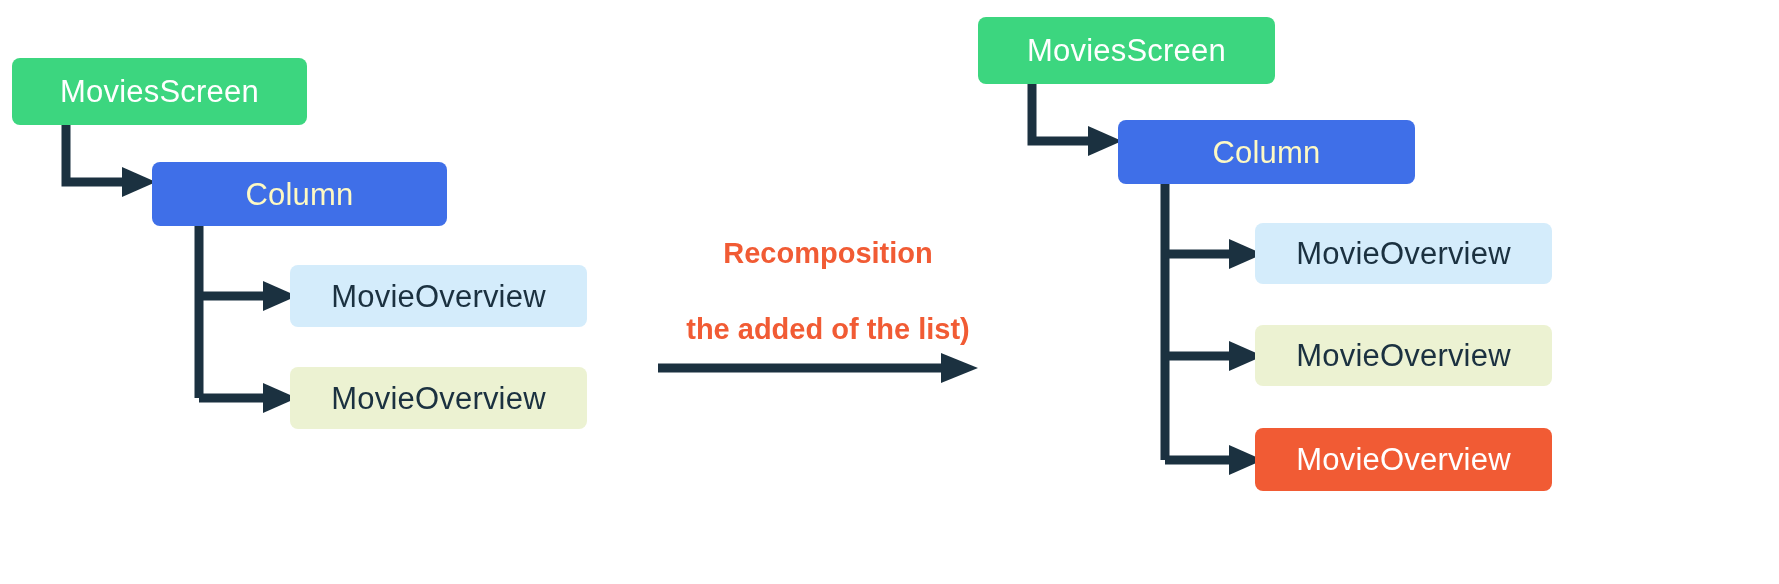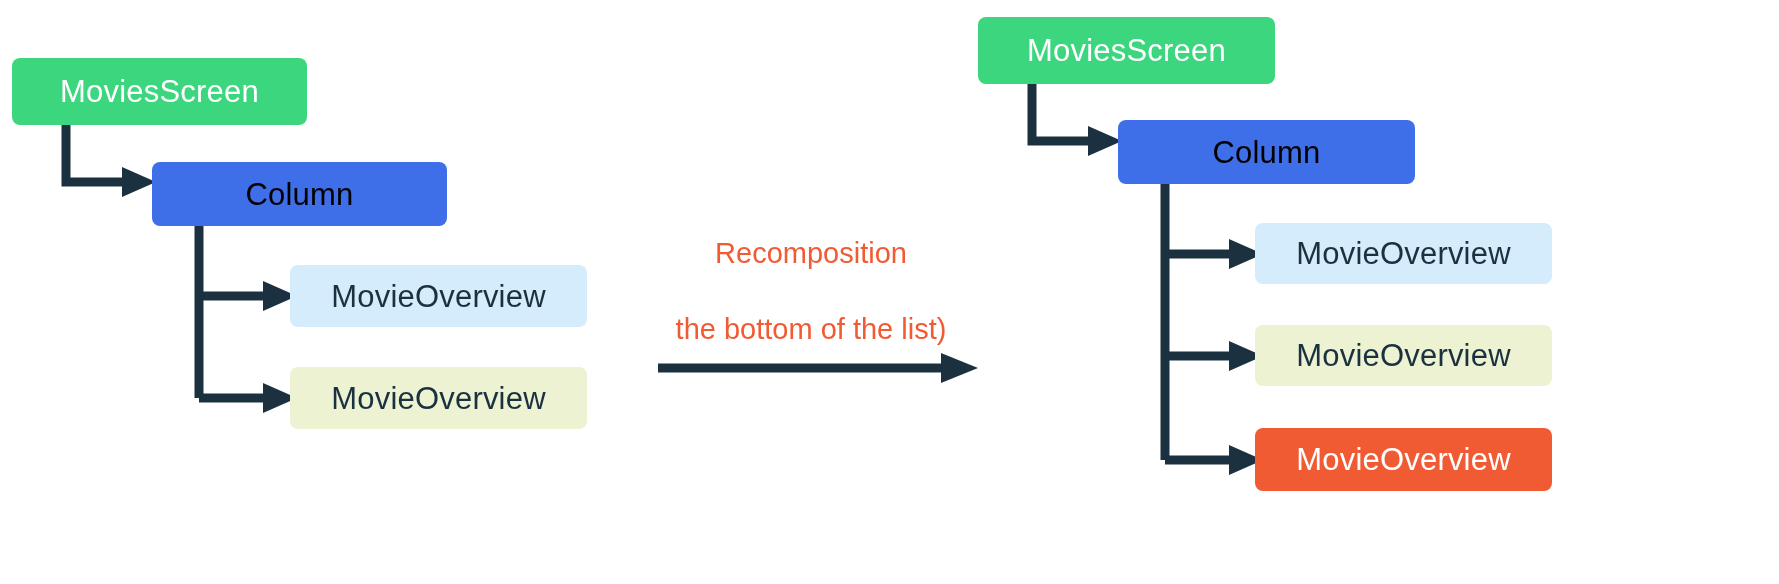--- a/index.html
+++ b/index.html
@@ -24,21 +24,21 @@
     justify-content: center;
     border-radius: 8px;
     box-sizing: border-box;
     font-size: 31px;
     line-height: 1;
     letter-spacing: 0.2px;
     white-space: nowrap;
     user-select: none;
   }
   .node-green  { background: #3cd67f; color: #ffffff; }
-  .node-blue   { background: #3f6fe8; color: #000000; }
+  .node-blue   { background: #3f6fe8; color: #fef9c3; }
   .node-lblue  { background: #d4ecfb; color: #1b3140; }
   .node-lgreen { background: #ecf2d2; color: #1b3140; }
   .node-orange { background: #f15b34; color: #ffffff; }
 
   .connector {
     position: absolute;
     overflow: visible;
   }
   .center-text {
     position: absolute;
@@ -78,23 +78,23 @@
   </svg>
 
   <div class="node node-lblue" style="left:290px; top:265px; width:297px; height:62px;">
     <span>MovieOverview</span>
   </div>
 
   <div class="node node-lgreen" style="left:290px; top:367px; width:297px; height:62px;">
     <span>MovieOverview</span>
   </div>
 
-  <div class="center-text" style="left:637px; top:196px; width:348px;">
+  <div class="center-text" style="left:654px; top:196px; width:348px;font-weight:bold;">
     <div>Recomposition</div>
-    <div>the bottom of the list)</div>
+    <div>the added of the list)</div>
   </div>
 
   <svg class="connector" style="left:658px; top:348px; width:325px; height:40px;" viewBox="0 0 325 40">
     <path d="M0,20 L290,20" stroke="#1b3140" stroke-width="9" fill="none"></path>
     <polygon points="283,5 320,20 283,35" fill="#1b3140"></polygon>
   </svg>
 
   <div class="node node-green" style="left:978px; top:17px; width:297px; height:67px;">
     <span>MoviesScreen</span>
   </div>

